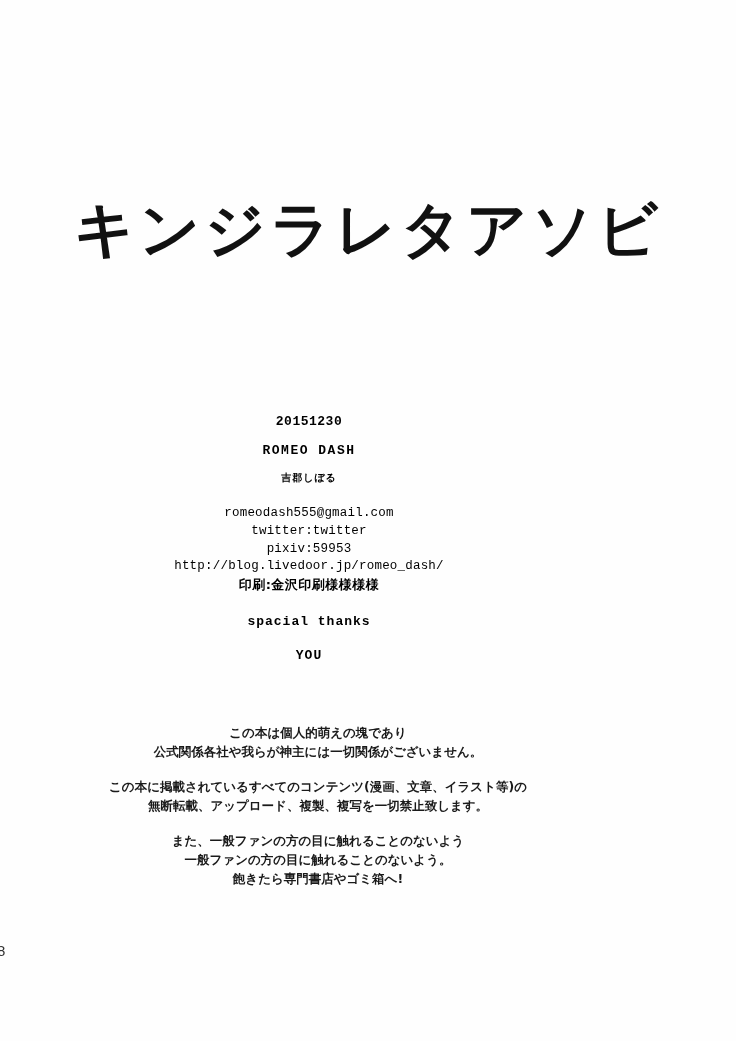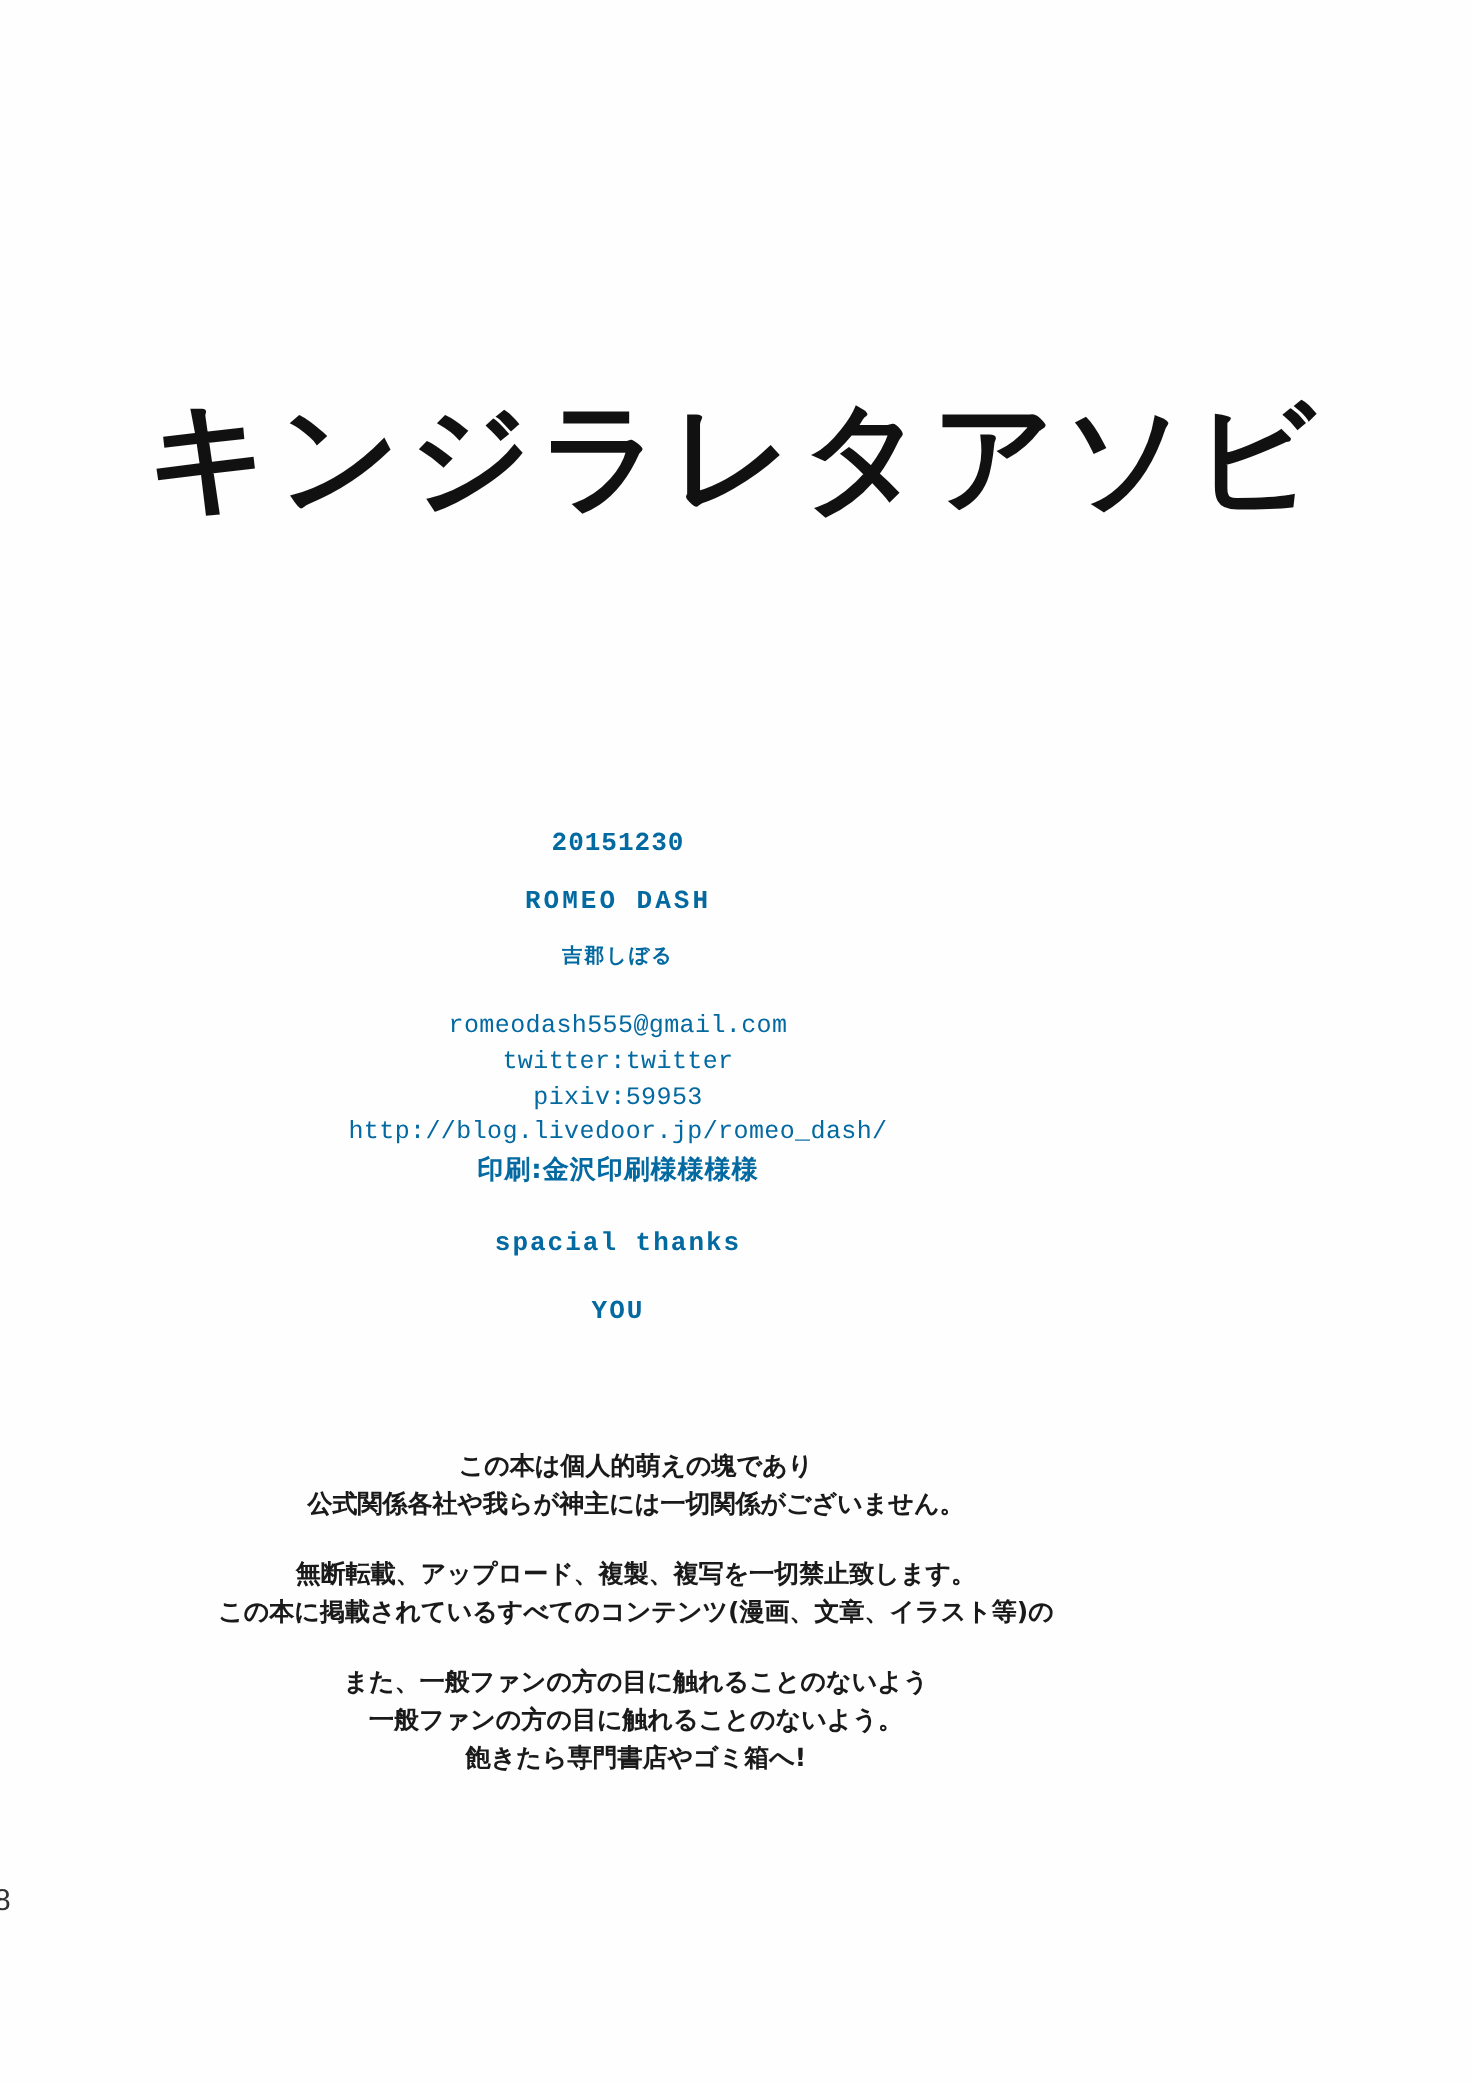--- a/index.html
+++ b/index.html
@@ -38,21 +38,21 @@
     white-space: nowrap;
   }
 
   
   .colophon {
     position: absolute;
     top: 414px;
     left: 0;
     width: 618px;
     text-align: center;
-    color: #0369a1;
+    color: #000000;
   }
   .colophon .date {
     font-family: "Liberation Mono", monospace;
     font-size: 13px;
     font-weight: 700;
     letter-spacing: 0.5px;
     margin-bottom: 14px;
   }
   .colophon .circle {
     font-family: "Liberation Mono", monospace;
@@ -153,22 +153,22 @@
     <div class="thanks-label">spacial thanks</div>
     <div class="thanks-value">YOU</div>
   </div>
 
   <div class="notice">
     <div class="para">
       <span class="line">この本は個人的萌えの塊であり</span>
       <span class="line">公式関係各社や我らが神主には一切関係がございません。</span>
     </div>
     <div class="para">
+      <span class="line">この本に掲載されているすべてのコンテンツ(漫画、文章、イラスト等)の</span>
       <span class="line">無断転載、アップロード、複製、複写を一切禁止致します。</span>
-      <span class="line">この本に掲載されているすべてのコンテンツ(漫画、文章、イラスト等)の</span>
     </div>
     <div class="para">
       <span class="line">また、一般ファンの方の目に触れることのないよう</span>
       <span class="line">一般ファンの方の目に触れることのないよう。</span>
       <span class="line">飽きたら専門書店やゴミ箱へ!</span>
     </div>
   </div>
 
   <div class="folio">8</div>
 

